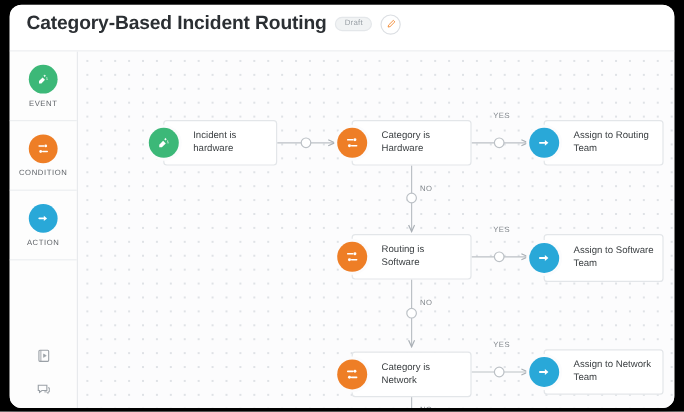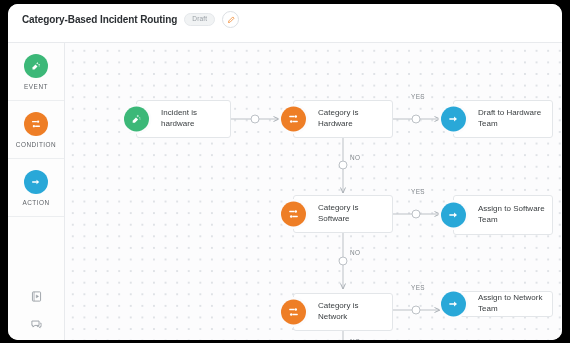--- a/index.html
+++ b/index.html
@@ -11,21 +11,21 @@
   }
   .app{
     position:absolute;left:8px;top:4px;width:554px;height:336px;
     background:#ffffff;border-radius:10px;overflow:hidden;
     box-shadow:0 2px 10px rgba(0,0,0,.35);
   }
   
   .header{position:absolute;left:0;top:0;width:554px;height:39px;background:#fff;
           border-bottom:1px solid #e8eaed;box-sizing:border-box;}
   .title-row{position:absolute;left:14px;top:7px;display:flex;align-items:center;gap:7px;}
-  .wf-title{font-size:10px;font-weight:bold;color:#2b2f33;letter-spacing:-0.1px;white-space:nowrap;}
+  .wf-title{font-size:16px;font-weight:bold;color:#2b2f33;letter-spacing:-0.1px;white-space:nowrap;}
   .badge{font-size:6.5px;color:#9aa0a6;background:#f1f3f4;border:1px solid #e4e7ea;
          border-radius:8px;padding:2px 7px;line-height:1;letter-spacing:.2px;}
   .edit-btn{width:15px;height:15px;border-radius:50%;border:1px solid #dcdfe3;background:#fff;
             display:flex;align-items:center;justify-content:center;cursor:pointer;}
   .edit-btn svg{width:8px;height:8px;display:block;}
   .subtitle{position:absolute;left:14px;top:24px;font-size:7.6px;color:#9aa0a6;white-space:nowrap;}
   
   .sidebar{position:absolute;left:0;top:39px;width:57px;height:297px;background:#fdfdfd;
            border-right:1px solid #e8eaed;box-sizing:border-box;}
   .pal{height:57px;border-bottom:1px solid #eceef0;display:flex;flex-direction:column;
@@ -184,33 +184,33 @@
         <div class="txt">Category is Hardware</div>
       </div>
 
       <div class="node" style="left:388px;top:57px;width:100px;height:38px;">
         <div class="nicon" style="background:#29a8d8">
           <svg viewBox="0 0 24 24" fill="#fff">
               <rect x="4" y="10.6" width="10" height="2.8" rx="1.3"></rect>
               <path d="M13 7.5l5.5 4.5L13 16.5z"></path>
             </svg>
         </div>
-        <div class="txt">Draft to Hardware Team</div>
+        <div class="txt">Assign to Routing Team</div>
       </div>
 
       <div class="node" style="left:228px;top:152px;width:100px;height:38px;">
         <div class="nicon" style="background:#ee7e26">
           <svg viewBox="0 0 24 24" fill="#fff">
             <rect x="4" y="6" width="10" height="2.6" rx="1.1"></rect>
               <circle cx="16.2" cy="7.3" r="2.3"></circle>
             <rect x="10" y="15.2" width="10" height="2.6" rx="1.1"></rect>
               <circle cx="7.8" cy="16.5" r="2.3"></circle>
           </svg>
         </div>
-        <div class="txt">Category is Software</div>
+        <div class="txt">Routing is Software</div>
       </div>
 
       <div class="node" style="left:388px;top:152px;width:100px;height:40px;">
         <div class="nicon" style="background:#29a8d8">
           <svg viewBox="0 0 24 24" fill="#fff">
               <rect x="4" y="10.6" width="10" height="2.8" rx="1.3"></rect>
               <path d="M13 7.5l5.5 4.5L13 16.5z"></path>
             </svg>
         </div>
         <div class="txt">Assign to Software Team</div>
@@ -221,21 +221,21 @@
           <svg viewBox="0 0 24 24" fill="#fff">
             <rect x="4" y="6" width="10" height="2.6" rx="1.1"></rect>
               <circle cx="16.2" cy="7.3" r="2.3"></circle>
             <rect x="10" y="15.2" width="10" height="2.6" rx="1.1"></rect>
               <circle cx="7.8" cy="16.5" r="2.3"></circle>
           </svg>
         </div>
         <div class="txt">Category is Network</div>
       </div>
 
-      <div class="node" style="left:388px;top:248px;width:100px;height:26px;">
+      <div class="node" style="left:388px;top:248px;width:100px;height:38px;">
         <div class="nicon" style="background:#29a8d8">
           <svg viewBox="0 0 24 24" fill="#fff">
               <rect x="4" y="10.6" width="10" height="2.8" rx="1.3"></rect>
               <path d="M13 7.5l5.5 4.5L13 16.5z"></path>
             </svg>
         </div>
         <div class="txt">Assign to Network Team</div>
       </div>
 
       <div class="elabel" style="left:346px;top:50px;">YES</div>

